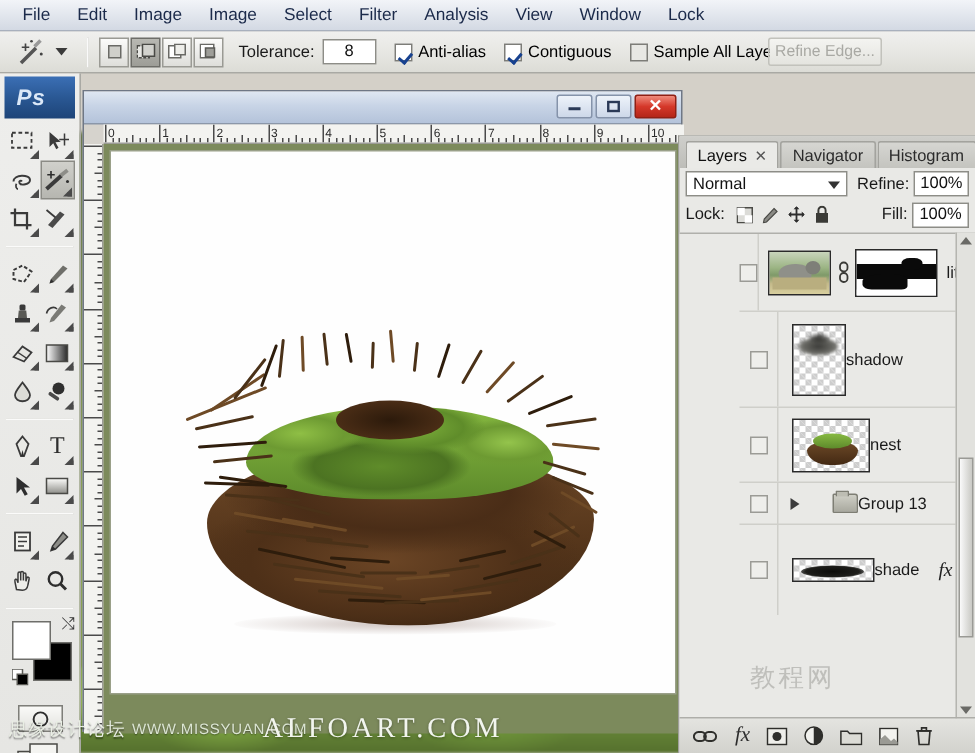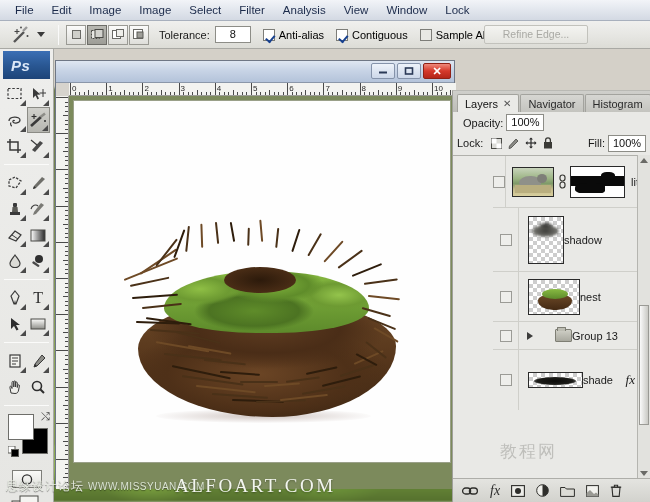--- a/index.html
+++ b/index.html
@@ -78,21 +78,21 @@
     position: relative; margin-right: 4px;
   }
   .cb.checked::after {
     content: ""; position: absolute; left: 2px; top: 5px; width: 4px; height: 7px;
     border-right: 2px solid #17418f; border-bottom: 2px solid #17418f;
     transform: rotate(40deg) translate(0px,-2px);
   }
   .cb.gray { background: #e8e8e4; }
   .refine-btn {
     position: absolute; right: 62px; top: 4px;
-    width: 104px; height: 19px; border: 1px solid #c2c2bc; border-radius: 2px;
+    width: 76px; height: 19px; border: 1px solid #c2c2bc; border-radius: 2px;
     background: linear-gradient(180deg,#f4f4f1,#e4e4df);
     color: #a9a9a4; font-size: 10.5px; text-align: center; line-height: 17px; margin-left: 28px;
   }
 
   
   .toolbox {
     position: absolute; left: 0; top: 49px; width: 54px; height: 453px;
     background: linear-gradient(180deg,#eeeeec 0%, #e6e6e3 100%);
     border-right: 1px solid #a9a9a4;
   }
@@ -931,21 +931,25 @@
     <div class="panel-tabs">
       <div class="ptab active">
         <span>Layers</span>
         <span class="x">✕</span>
       </div>
       <div class="ptab">Navigator</div>
       <div class="ptab">Histogram</div>
     </div>
 
     <div class="panel-row">
-      <span class="lbl">Opacity:</span>
+      <div class="blend-select">
+        <span>Normal</span>
+        <i class="cv"></i>
+      </div>
+      <span class="lbl">Refine:</span>
       <div class="val-input">100%</div>
     </div>
 
     <div class="lock-row">
       <span class="lbl" style="margin-left:0;">Lock:</span>
       <div class="lock-icons">
         <span>
           <svg width="11" height="11">
               <rect x="0.5" y="0.5" width="10" height="10" fill="#dcdcd8" stroke="#4a4a46"></rect>
               <rect x="0.5" y="0.5" width="5" height="5" fill="#fff"></rect>

